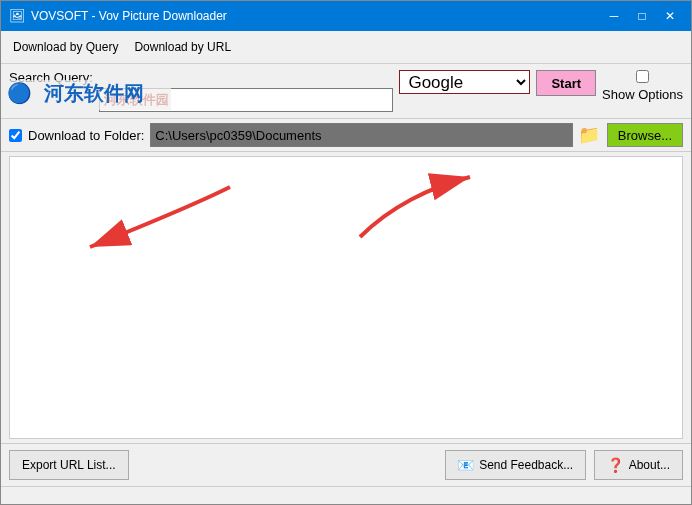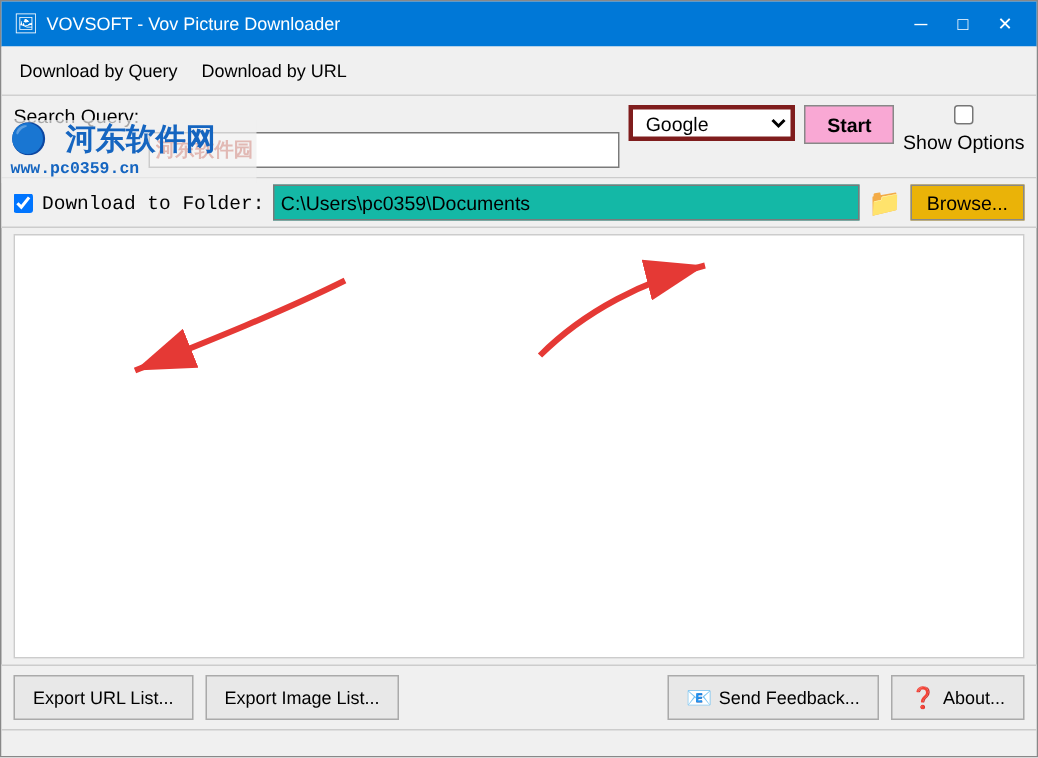--- a/index.html
+++ b/index.html
@@ -91,23 +91,23 @@
       padding: 2px 4px;
       font-size: 13px;
       outline: none;
       background: white;
       color: #c0392b;
       font-weight: bold;
       margin-top: 18px;
     }
     .engine-select {
       height: 24px;
-      border: 3px solid #7f1d1d;
+      border: 1px solid #7f1d1d;
       padding: 0 4px;
-      font-size: 13px;
+      font-size: 17px;
       background: white;
       outline: none;
       min-width: 90px;
     }
     .start-btn {
       height: 26px;
       padding: 0 14px;
       background: #f9a8d4;
       border: 1px solid #888;
       font-size: 13px;
@@ -136,44 +136,43 @@
       border-bottom: 1px solid #ccc;
     }
     .folder-checkbox {
       width: 13px;
       height: 13px;
     }
     .folder-label {
       font-size: 13px;
       color: #000;
       white-space: nowrap;
-      font-family: Liberation Mono, monospace;
     }
     .folder-input {
       flex: 1;
       height: 24px;
       border: 1px solid #7a7a7a;
       padding: 2px 4px;
       font-size: 13px;
       outline: none;
-      background: #14b8a6;
+      background: #737373;
     }
     .folder-icon {
       width: 22px;
       height: 22px;
       font-size: 18px;
       display: flex;
       align-items: center;
       justify-content: center;
       cursor: pointer;
     }
     .browse-btn {
       height: 24px;
       padding: 0 10px;
-      background: #eab308;
+      background: #84cc16;
       border: 1px solid #888;
       font-size: 13px;
       cursor: pointer;
     }
     .main-content {
       flex: 1;
       background: white;
       border: 1px solid #ccc;
       margin: 4px 8px;
       overflow: hidden;
@@ -231,21 +230,20 @@
   </div>
 
   <div class="menu-bar">
     <div class="menu-item">Download by Query</div>
     <div class="menu-item">Download by URL</div>
   </div>
 
   <div style="position:relative;">
     <div style="position:absolute;top:16px;left:0;z-index:10;pointer-events:none;width:170px;background:rgba(240,240,240,0.7);padding:3px 6px;font-family:Liberation Mono, monospace;">
       <div style="font-size:20px;font-weight:900;color:#1565c0;line-height:1.2;">🔵 河东软件网</div>
-      <div style="font-size:11px;color:#1565c0;font-weight:bold;">www.pc0359.cn</div>
     </div>
   </div>
 
   <div class="toolbar">
     <label class="toolbar-label">Search Query:</label>
     <input class="search-input" type="text" value="河东软件园" style="">
     <select class="engine-select">
       <option>Google</option>
       <option>Bing</option>
       <option>Yahoo</option>
@@ -282,23 +280,20 @@
       <path d="M 220 30 C 180 50, 130 70, 80 90" stroke="#e53935" stroke-width="4" fill="none" marker-end="url(#arrowhead1)"></path>
 
       <path d="M 350 80 C 380 50, 420 30, 460 20" stroke="#e53935" stroke-width="4" fill="none" marker-end="url(#arrowhead2)"></path>
     </svg>
   </div>
 
   <div class="bottom-bar">
     <button class="bottom-btn">
       <span>Export URL List...</span>
     </button>
-    <button class="bottom-btn">
-      <span>Export Image List...</span>
-    </button>
     <div class="spacer"></div>
     <button class="bottom-btn">
       <span class="bottom-btn-icon">📧</span>
       <span>Send Feedback...</span>
     </button>
     <button class="bottom-btn">
       <span class="bottom-btn-icon">❓</span>
       <span>About...</span>
     </button>
   </div>

